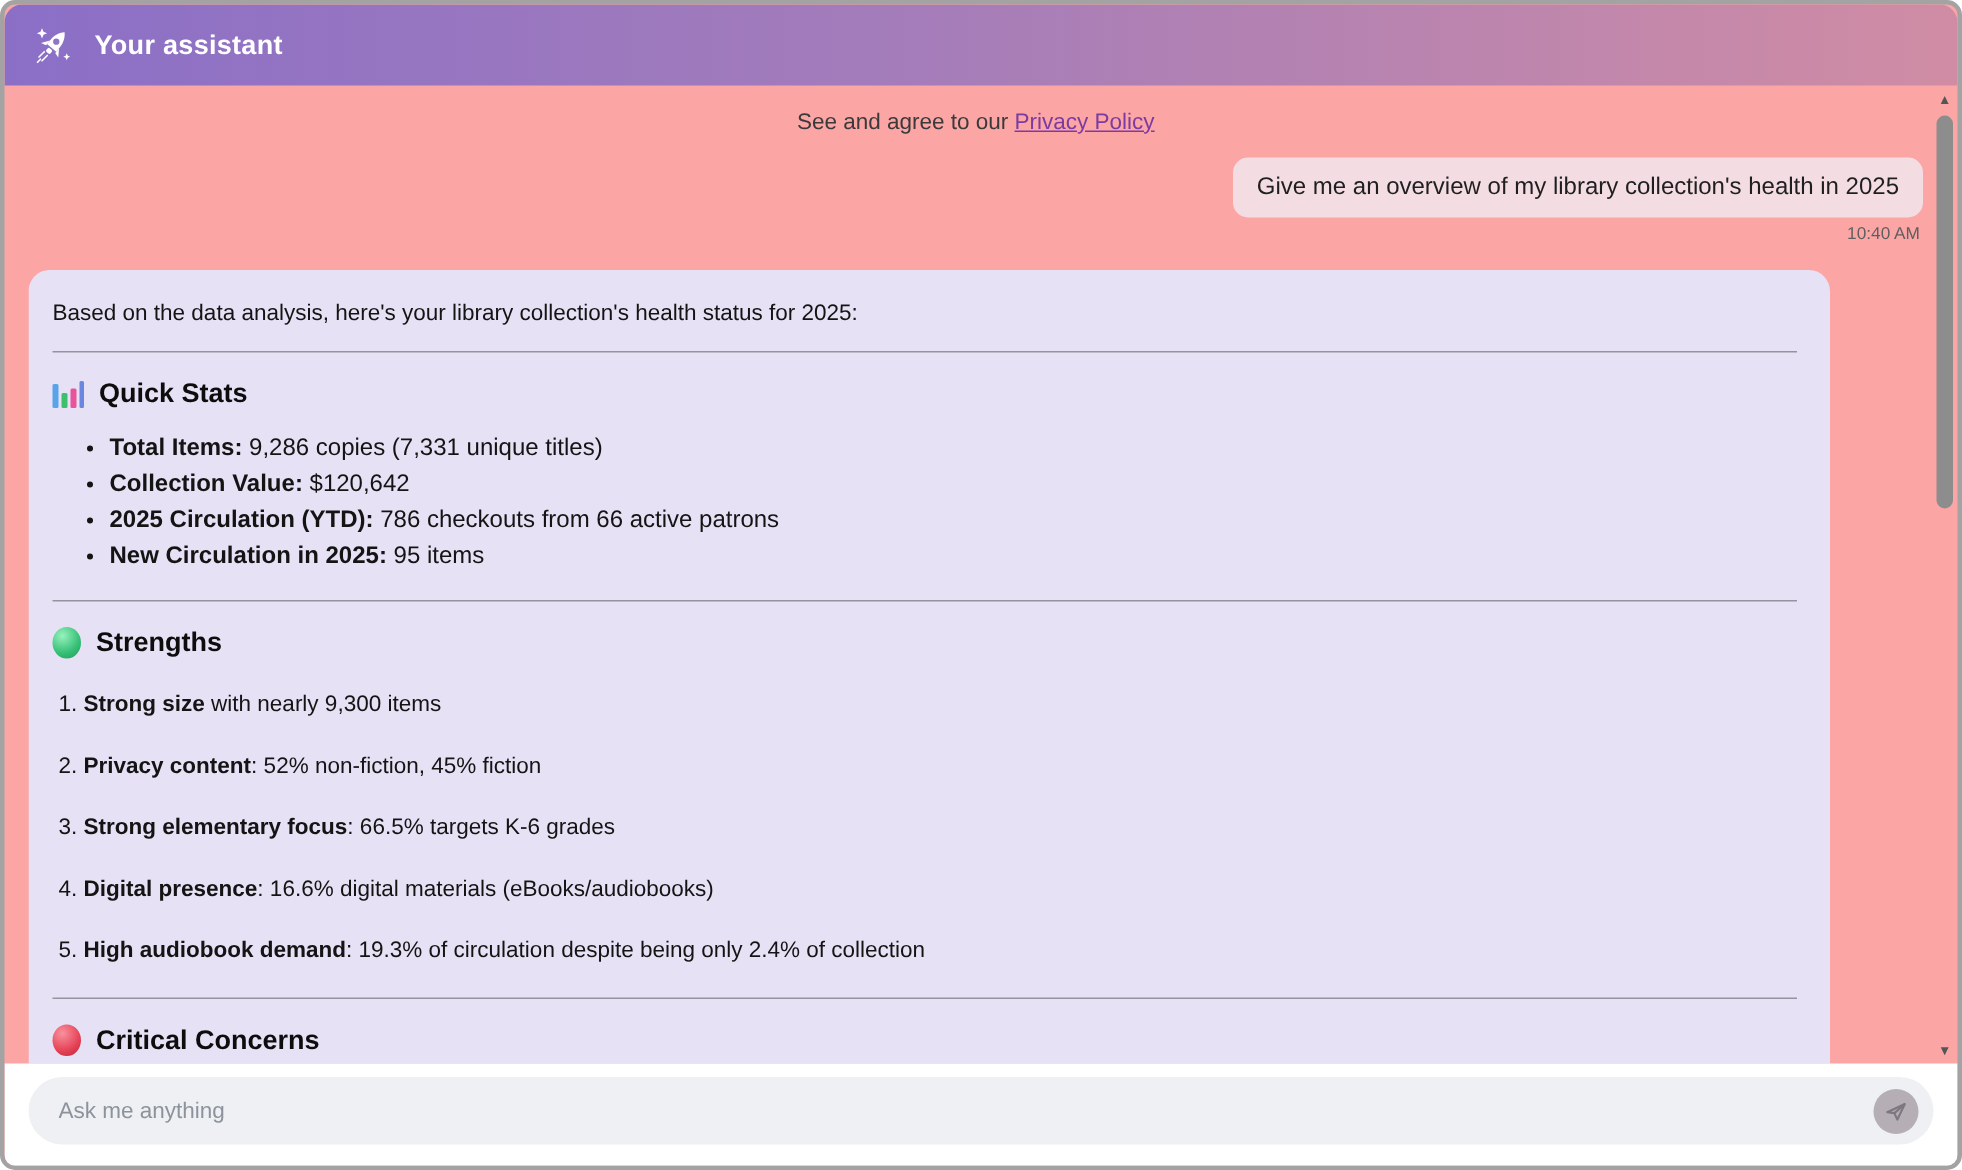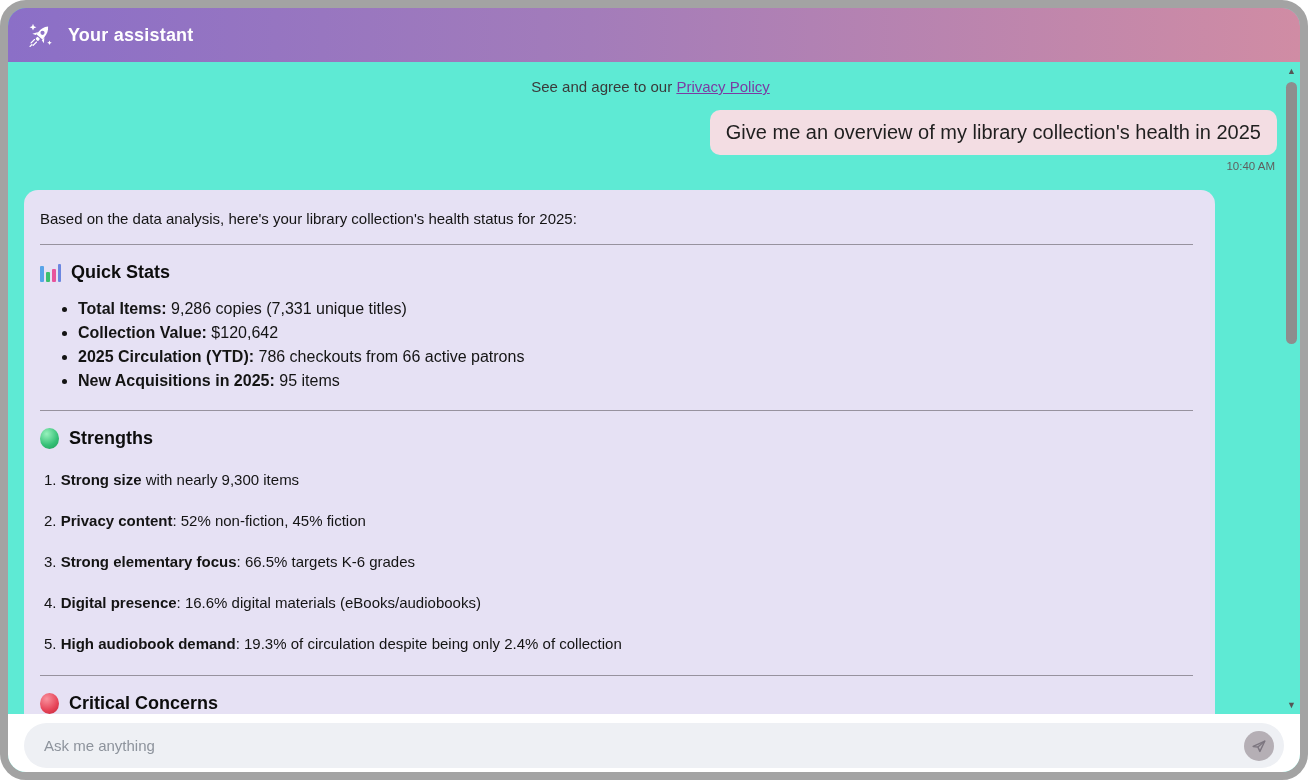--- a/index.html
+++ b/index.html
@@ -1,40 +1,40 @@
 <!DOCTYPE html>
 <html><head>
 <meta charset="utf-8">
 <style>
   * { margin: 0; padding: 0; box-sizing: border-box; }
   html, body { width: 1308px; height: 780px; background: #fff; font-family: "Liberation Sans", sans-serif; }
   .page {
     position: relative; width: 1308px; height: 780px;
-    border: 8px solid #a3a3a3; border-radius: 26px;
-    overflow: hidden; background: #5eead4;
+    border: 3px solid #a3a3a3; border-radius: 10px;
+    overflow: hidden; background: #fca5a5;
   }
   
   .header {
     height: 54px; display: flex; align-items: center;
     padding-left: 16px;
     background: linear-gradient(90deg, #8b6fc7 0%, #a37cba 45%, #d08ca4 100%);
     border-top-left-radius: 12px; border-top-right-radius: 12px;
   }
   .header .title { color: #ffffff; font-size: 18px; font-weight: 700; margin-left: 10px; letter-spacing: .2px; }
   
   .chat-area { position: relative; height: 652px; }
   .messages {
     position: absolute; inset: 0 16px 0 16px;
     padding: 14px 7px 0 0; overflow: hidden; height: 652px;
   }
   .notice { text-align: center; font-size: 15px; color: #3a3a3a; padding-top: 2px; }
   .notice a { color: #7b3ba3; text-decoration: underline; cursor: pointer; }
   .user-row { display: flex; justify-content: flex-end; margin-top: 15px; }
   .user-bubble {
-    background: #f3dde3; color: #1f1f1f; font-size: 20px;
+    background: #f3dde3; color: #1f1f1f; font-size: 16px;
     padding: 11px 16px; border-radius: 10px; max-width: 80%;
   }
   .timestamp { text-align: right; font-size: 11.5px; color: #5f5f5f; margin-top: 5px; padding-right: 2px; }
   .assistant-bubble {
     margin-top: 18px; margin-right: 62px;
     background: #e6e1f4; border-radius: 14px;
     padding: 10px 14px 24px 14px; color: #141414;
   }
   .assistant-bubble .intro { font-size: 15px; margin: 10px 4px 6px 2px; }
   .divider { height: 1px; background: #97929e; margin: 17px 8px 17px 2px; }
@@ -125,21 +125,21 @@
                 <i class="b2"></i>
                 <i class="b3"></i>
                 <i class="ax"></i>
               </span>
               <span>Quick Stats</span>
             </div>
             <ul>
               <li><span class="b">Total Items:</span> 9,286 copies (7,331 unique titles)</li>
               <li><span class="b">Collection Value:</span> $120,642</li>
               <li><span class="b">2025 Circulation (YTD):</span> 786 checkouts from 66 active patrons</li>
-              <li><span class="b">New Acquisitions in 2025:</span> 95 items</li>
+              <li><span class="b">New Circulation in 2025:</span> 95 items</li>
             </ul>
             <div class="divider"></div>
             <div class="sec-title">
               <span class="ic ic-circle ic-green"></span>
               <span>Strengths</span>
             </div>
             <p class="num-item">1. <span class="b">Strong size</span> with nearly 9,300 items</p>
             <p class="num-item">2. <span class="b">Privacy content</span>: 52% non-fiction, 45% fiction</p>
             <p class="num-item">3. <span class="b">Strong elementary focus</span>: 66.5% targets K-6 grades</p>
             <p class="num-item">4. <span class="b">Digital presence</span>: 16.6% digital materials (eBooks/audiobooks)</p>

